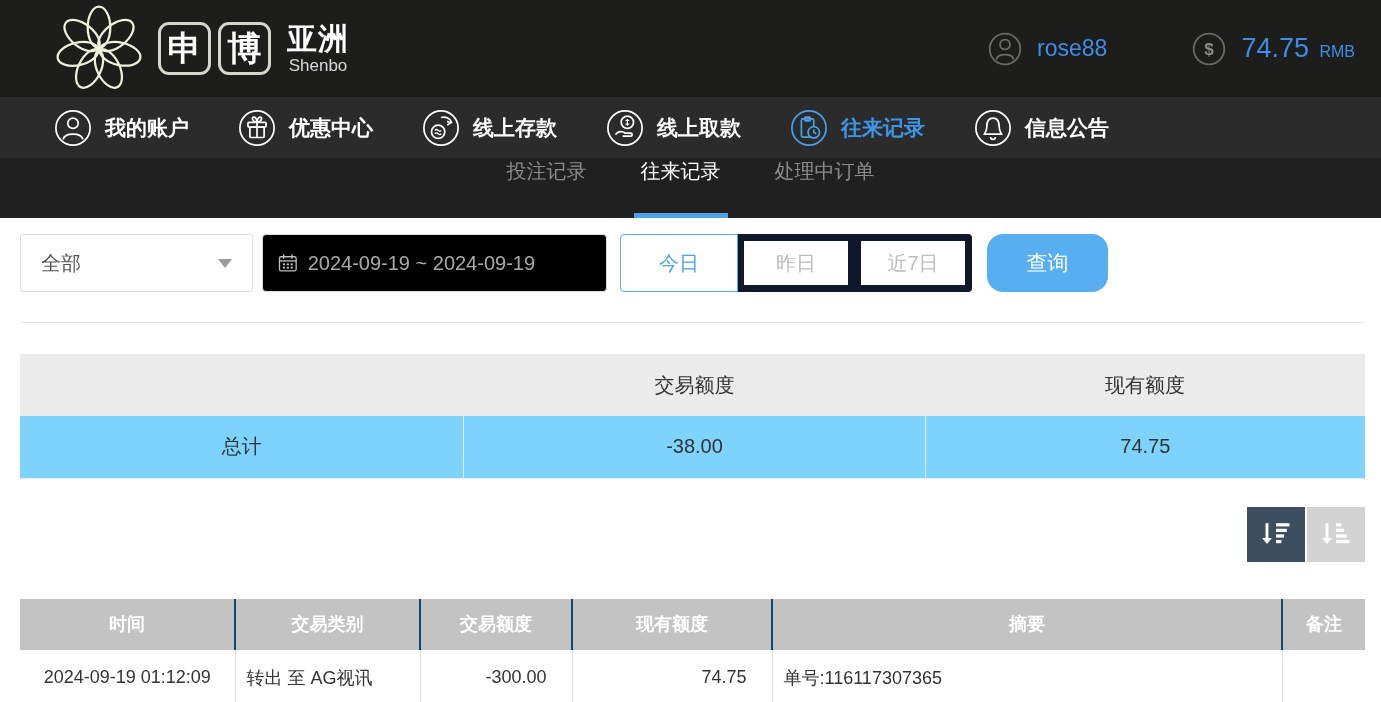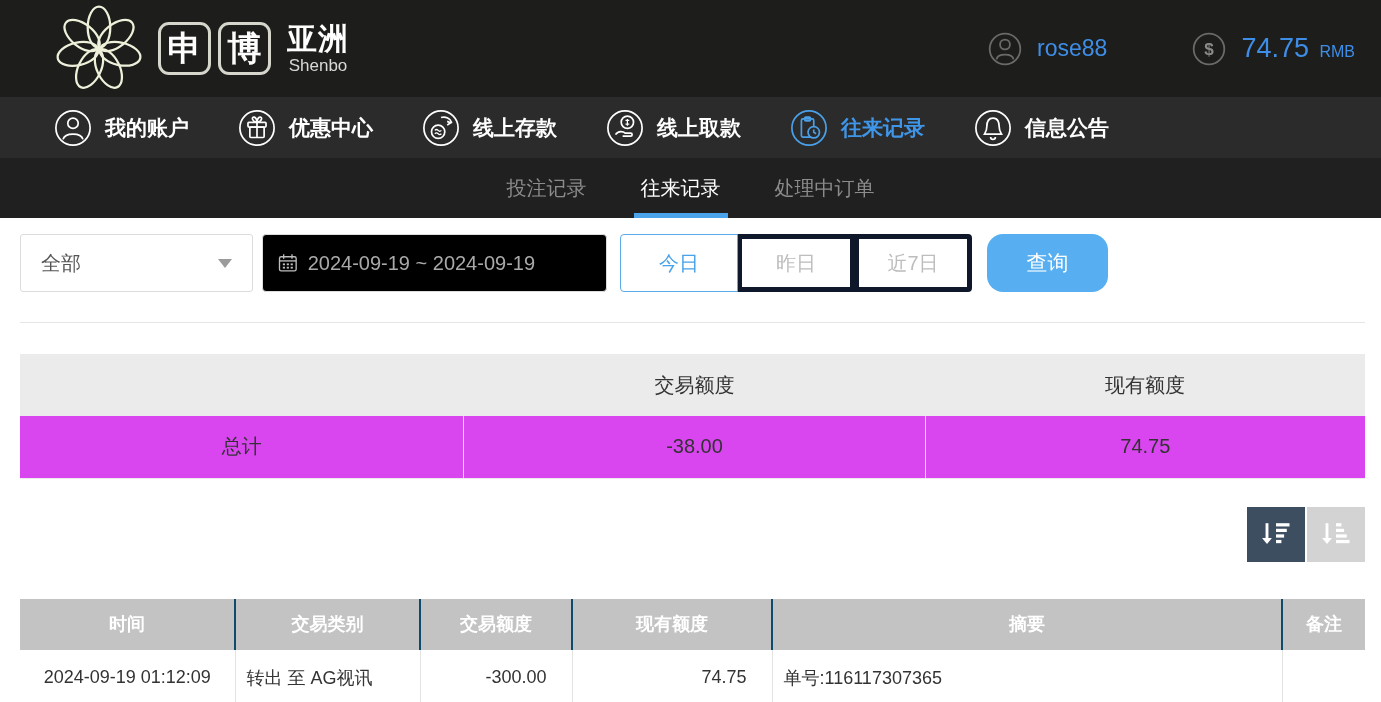--- a/index.html
+++ b/index.html
@@ -28,55 +28,55 @@
   .main-nav { height:61px; background:#2b2b2b; display:flex; align-items:center;
     padding-left:54px; gap:49px; }
   .nav-item { display:flex; align-items:center; gap:13px; cursor:pointer; }
   .nav-item .nav-ic { width:38px; height:38px; }
   .nav-item .nav-label { color:#fff; font-size:21px; font-weight:bold; }
   .nav-item.active .nav-label { color:#3f96e8; }
 
   
   .sub-nav { height:60px; background:#202020; display:flex; justify-content:center;
     align-items:stretch; gap:40px; }
-  .sub-tab { position:relative; display:flex; align-items:center; padding:0 7px;
+  .sub-tab { position:relative; display:flex; align-items:flex-start; padding:0 7px;
     color:#8c8c8c; font-size:20px; cursor:pointer; }
   .sub-tab.active { color:#fff; }
   .sub-tab.active .tab-underline { position:absolute; left:0; right:0; bottom:0;
     height:5px; background:#4ba3e9; }
 
   
   .filter-row { display:flex; align-items:center; margin:16px 0 0 20px; }
   .type-select { width:233px; height:58px; border:1px solid #dcdcdc; border-radius:3px;
     display:flex; align-items:center; padding:0 20px; font-size:20px; color:#555;
     cursor:pointer; background:#fff; }
   .type-select .caret { margin-left:auto; width:0; height:0; border-left:7px solid transparent;
     border-right:7px solid transparent; border-top:9px solid #9b9b9b; }
   .date-input-wrap { width:345px; height:58px; border:1px solid #dcdcdc; border-radius:4px;
     display:flex; align-items:center; padding:0 14px; margin-left:9px; gap:9px; background:#000000; }
   .date-input { border:none; outline:none; width:100%; font-size:20px; color:#a9a9a9;
     font-family:inherit; background:transparent; }
   .quick-group { display:flex; margin-left:13px; }
-  .quick-btn { width:118px; height:58px; background:#fff; border:5px solid #0f172a;
+  .quick-btn { width:118px; height:58px; background:#fff; border:7px solid #0f172a;
     font-size:20px; color:#bdbdbd; cursor:pointer; font-family:inherit; }
   .quick-btn + .quick-btn { margin-left:-1px; }
   .quick-btn:first-child { border-radius:4px 0 0 4px; }
   .quick-btn:last-child { border-radius:0 4px 4px 0; }
   .quick-btn.active { border:1px solid #5aabeb; color:#4aa3ea; position:relative; z-index:2; }
   .search-btn { width:121px; height:58px; margin-left:15px; background:#57aff2; border:none;
     border-radius:16px; color:#fff; font-size:21px; cursor:pointer; font-family:inherit; }
 
   .divider { height:1px; background:#e5e5e5; margin:30px 16px 0 20px; }
 
   
   .summary-table { width:1345px; margin:31px 16px 0 20px; border-collapse:collapse;
     table-layout:fixed; }
   .summary-table th { background:#ebebeb; height:62px; font-size:20px; color:#333;
     font-weight:normal; text-align:center; }
-  .summary-table td { background:#d946ef; height:62px; font-size:20px; color:#333;
+  .summary-table td { background:#7dd3fc; height:62px; font-size:20px; color:#333;
     text-align:center; border-bottom:1px solid #ececec; }
   .summary-table td + td { border-left:1px solid #e8e8e8; }
 
   
   .sort-row { display:flex; justify-content:flex-end; margin:28px 16px 0 0; gap:2px; }
   .sort-btn { width:58px; height:55px; border:none; display:flex; align-items:center;
     justify-content:center; cursor:pointer; }
   .sort-btn.active { background:#3d4e61; }
   .sort-btn.inactive { background:#d3d3d3; }
 

